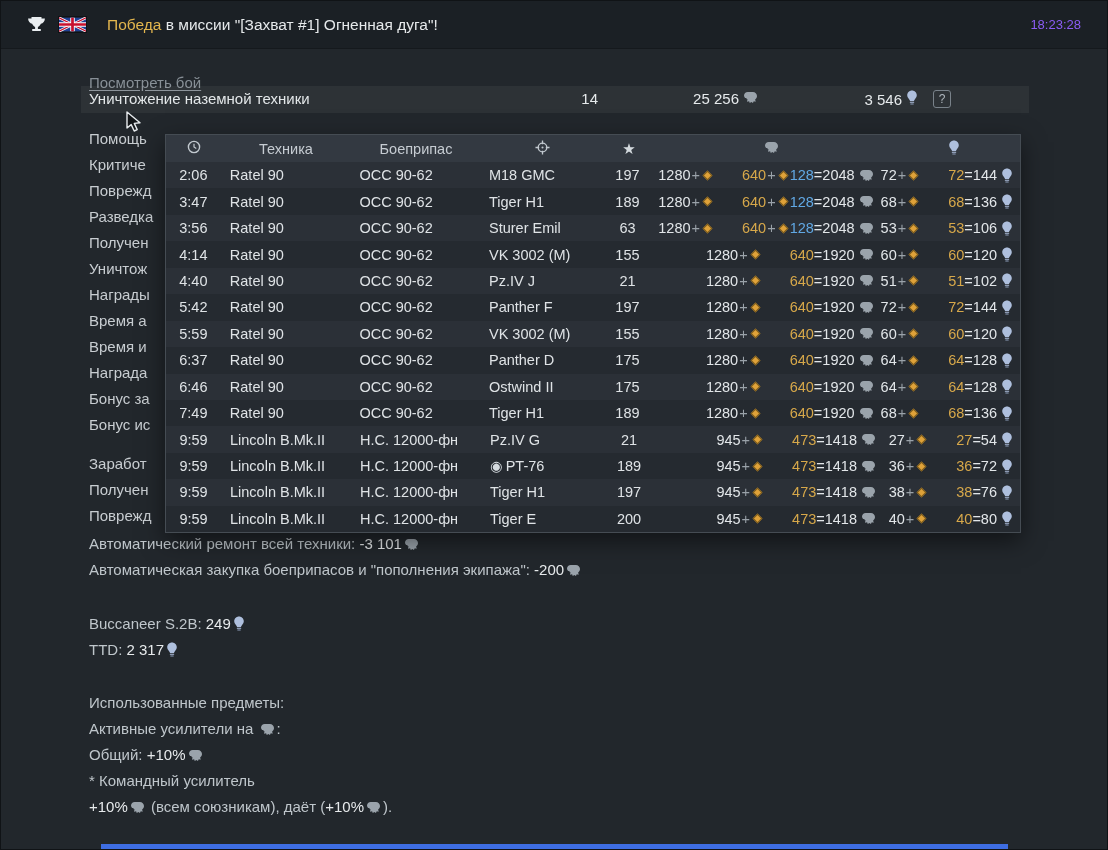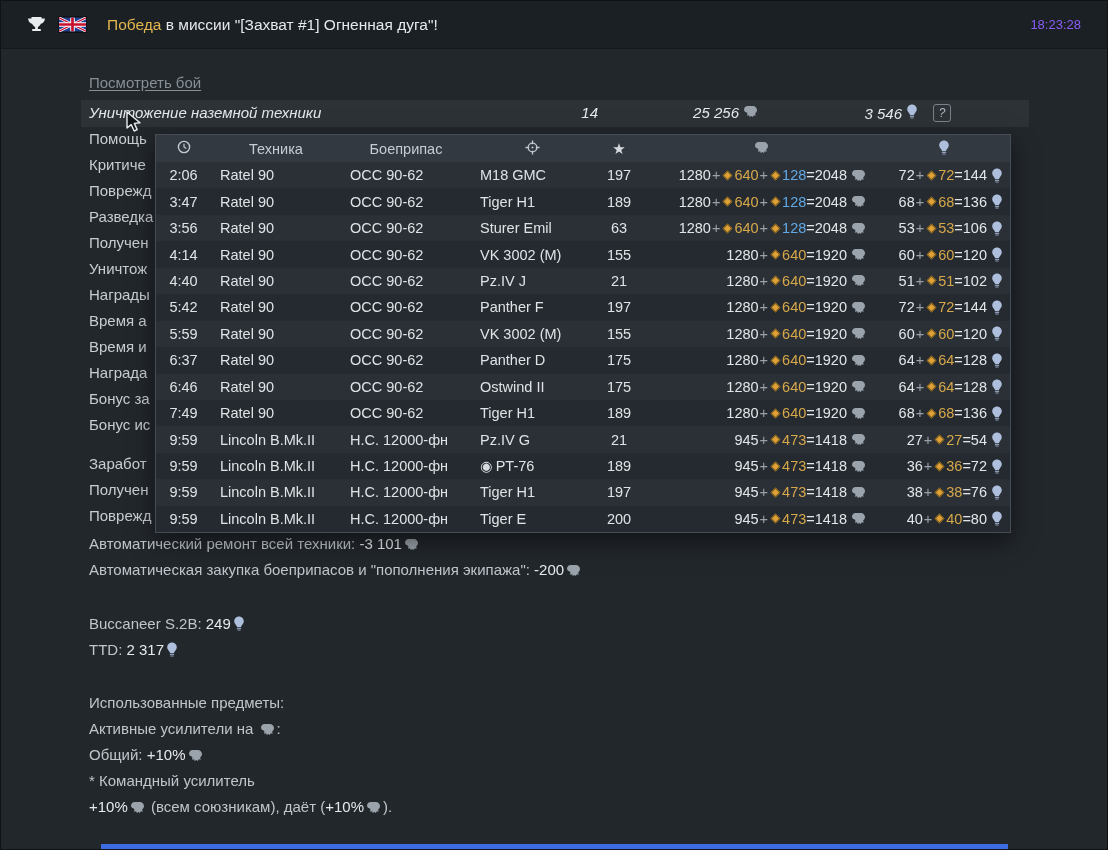--- a/index.html
+++ b/index.html
@@ -11,52 +11,52 @@
  border-bottom:1px solid #15191d;display:flex;align-items:center;padding:0 26px;}
 .trophy{margin-right:12px;display:flex;}
 .flag{margin-right:20px;display:flex;border:1px solid #0f1316;}
 .title{font-size:15.5px;color:#e6e9eb;}
 .title .victory{color:var(--victory,#e3b64e);}
 .session-time{margin-left:auto;font-size:13px;color:#8b5cf6;}
 
 .view-battle{position:absolute;left:88px;top:73px;font-size:15px;color:#878f96;
  text-decoration:underline;text-underline-offset:2px;cursor:pointer;}
 
-.summary-row{position:absolute;left:80px;top:99px;width:948px;height:27px;
- background:rgba(255,255,255,.05);font-size:15px;font-style:italic;}
+.summary-row{position:absolute;left:80px;top:85px;width:948px;height:27px;
+ background:rgba(255,255,255,.05);font-size:15px;}
 .summary-row .lbl{position:absolute;left:8px;top:4px;color:#e3e7e9;}
 .sum-num{position:absolute;top:4px;display:flex;justify-content:flex-end;align-items:center;color:#e6eaec;}
 .sum-count{left:397px;width:120px;}
 .sum-silver{left:497px;width:180px;}
 .sum-rp{left:657px;width:180px;}
 .help-box{position:absolute;left:852px;top:4px;width:18px;height:18px;border:1px solid #79828a;
  border-radius:3px;color:#aeb6bd;font-size:12px;display:flex;align-items:center;justify-content:center;cursor:pointer;}
 
 .left-list{position:absolute;left:88px;top:125px;width:66px;font-size:15px;color:#c8cdd1;}
 .left-row{height:26px;line-height:26px;white-space:nowrap;overflow:hidden;}
 .left-spacer{height:13px;}
 
-.popup{position:absolute;left:154px;top:133px;width:856px;background:#23282e;border:1px solid #454c53;
+.popup{position:absolute;left:164px;top:133px;width:856px;background:#23282e;border:1px solid #454c53;
  box-shadow:0 8px 22px rgba(0,0,0,.5);z-index:5;font-size:14.5px;text-align:right;}
 .log-header{display:flex;height:27px;background:#333941;color:#c6ccd2;}
 .log-header .cell{justify-content:center;padding:0;}
 .log-row{display:flex;height:26.45px;}
 .log-row:nth-child(odd){background:#2b3037;}
 .log-row:nth-child(even){background:#252a30;}
 .cell{display:flex;align-items:center;height:100%;white-space:nowrap;}
 .c-time{width:55px;justify-content:center;}
 .c-veh{width:130px;padding-left:9px;}
 .c-ammo{width:130px;padding-left:9px;}
 .c-target{width:122px;padding-left:9px;}
 .c-score{width:52px;justify-content:center;}
 .c-sl{width:228px;justify-content:flex-end;padding-right:7px;}
 .c-rp{flex:1;justify-content:flex-end;padding-right:7px;}
 .n{color:#e2e6e9;}
 .plus{color:#9aa2a9;margin:0 1px;}
-.gold{color:var(--gold,#d7a84a);}
+.gold{color:var(--gold,#d7a84a);margin-left:28px;}
 .blue{color:var(--blue,#61a8e4);}
 .diamond{width:7px;height:7px;background:#dfa239;border:1px solid #7a5a1c;display:inline-block;
  transform:rotate(45deg);margin:0 3px;flex:none;}
 .star{font-size:15px;color:#d4dade;}
 .marker{margin-right:3px;color:#d4dade;}
 .ic{margin-left:4px;flex:none;}
 
 .footer{position:absolute;left:88px;top:530px;font-size:15px;color:#bfc6cb;}
 .f-line{height:26px;line-height:26px;white-space:nowrap;}
 .f-line .v{color:#e7eaec;}

